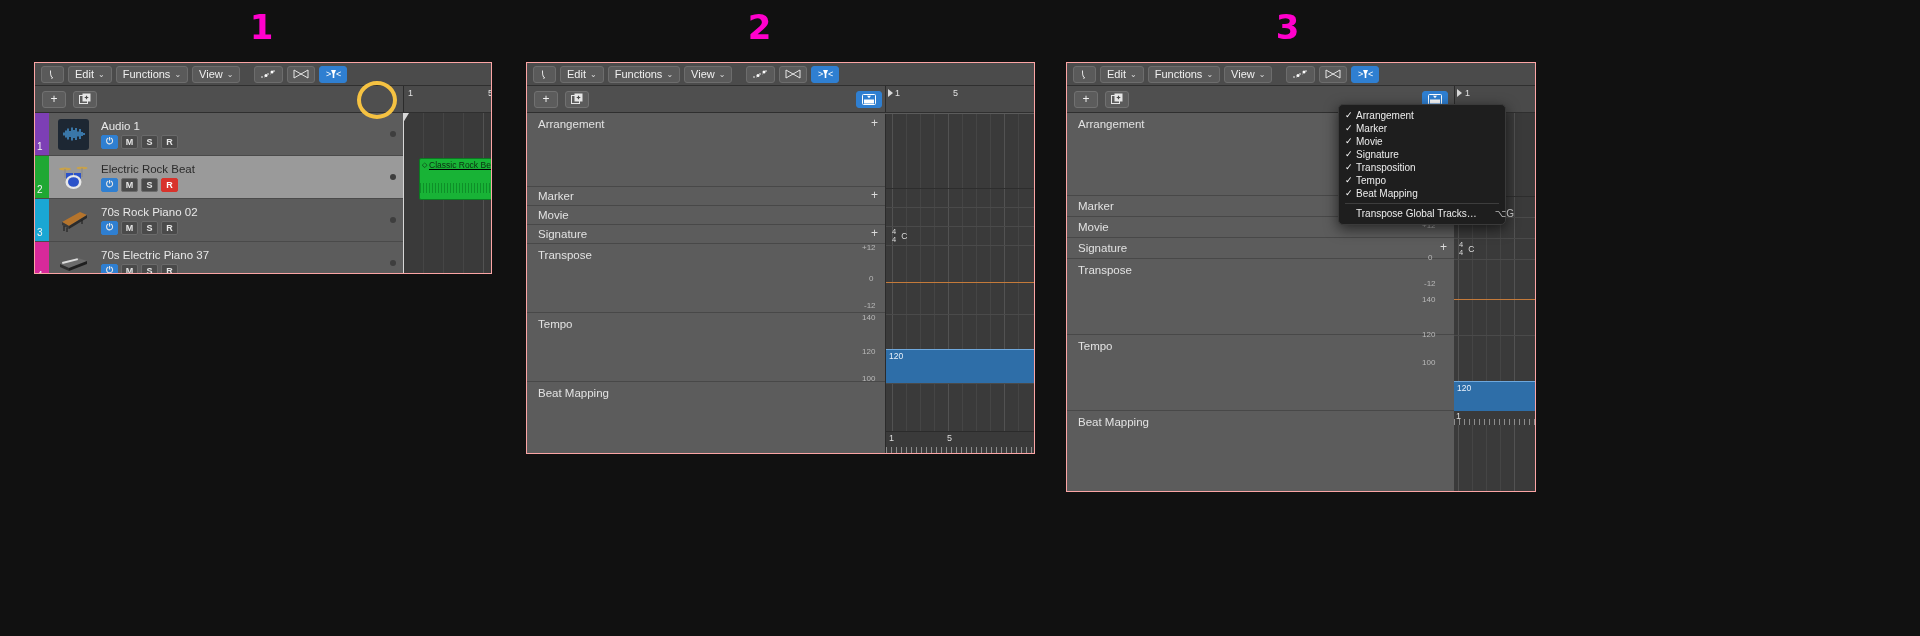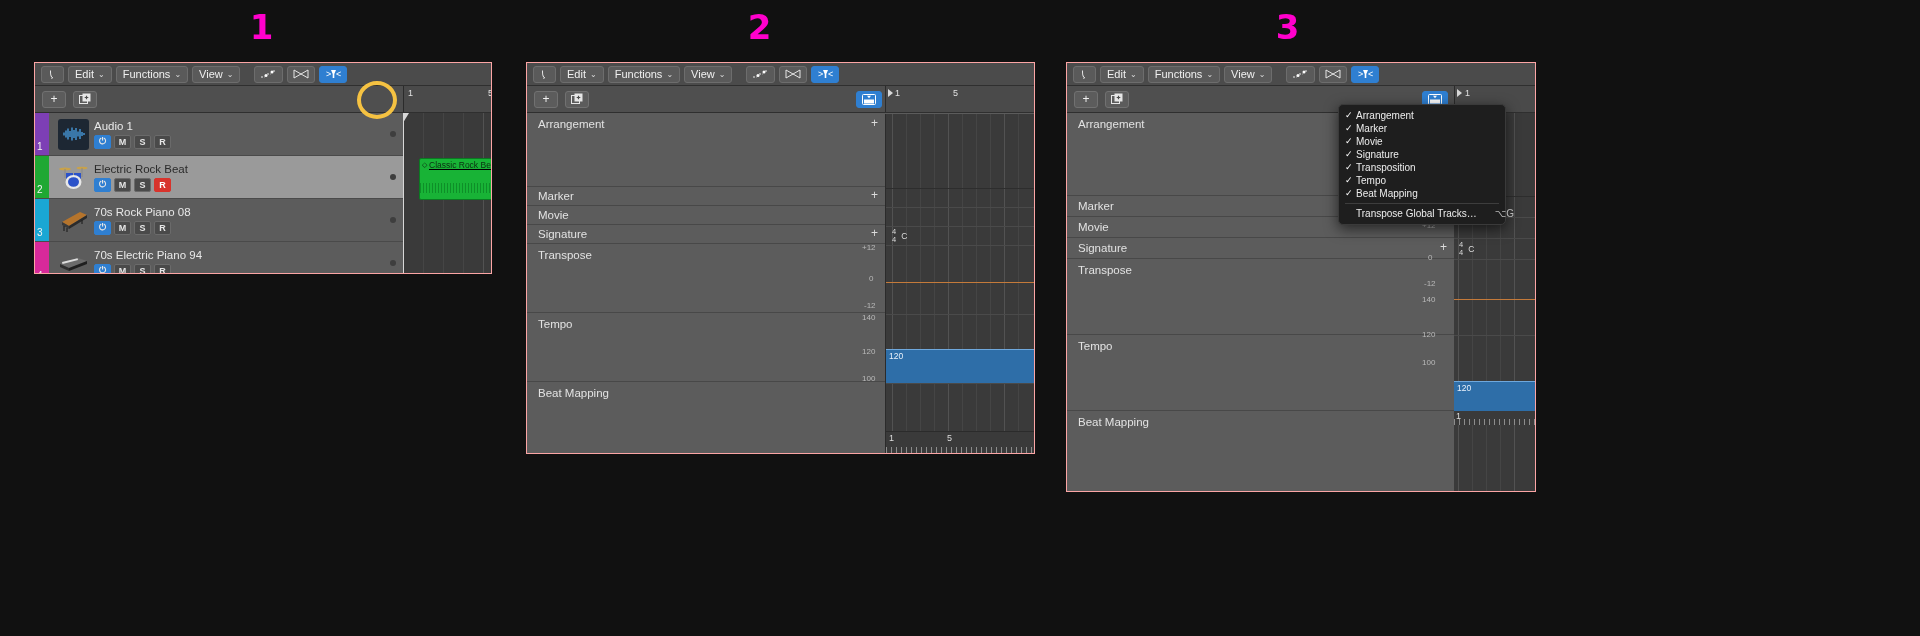--- a/index.html
+++ b/index.html
@@ -115,21 +115,21 @@
     font-size: 10px; color: #f2f2f2;
   }
   .tk-icon {
     width: 31px; height: 31px;
     margin-left: 9px;
     border-radius: 3px;
     flex: none;
     display: flex; align-items: center; justify-content: center;
     overflow: hidden;
   }
-  .tk-main { margin-left: 5px; flex: 1; }
+  .tk-main { margin-left: 12px; flex: 1; }
   .tk-name { font-size: 11.5px; color: #e8e8e8; margin-bottom: 3px; }
   .tk-name.dark { color: #2b2b2b; }
   .tk-btns { display: flex; gap: 3px; }
   .tb {
     width: 17px; height: 14px;
     border-radius: 2px;
     font-size: 9px;
     font-weight: 700;
     color: #e6e6e6;
     display: flex; align-items: center; justify-content: center;
@@ -450,21 +450,21 @@
           <div class="tk-num">3</div>
           <div class="tk-icon">
             <svg width="31" height="24" viewBox="0 0 31 24">
               <path d="M4 14 L22 4 L29 7 L11 18 Z" fill="#b5742c"></path>
               <path d="M4 14 L11 18 L11 21 L4 17 Z" fill="#3a3a3a"></path>
               <path d="M11 18 L29 7 L29 10 L11 21 Z" fill="#2b2b2b"></path>
               <path d="M6 18 L6 23 M9 20 L9 24 M24 12 L24 16" stroke="#222" stroke-width="1.2"></path>
             </svg>
           </div>
           <div class="tk-main">
-            <div class="tk-name">70s Rock Piano 08</div>
+            <div class="tk-name">70s Rock Piano 02</div>
             <div class="tk-btns">
               <div class="tb blue">⏻</div>
               <div class="tb">M</div>
               <div class="tb">S</div>
               <div class="tb">R</div>
             </div>
           </div>
           <div class="tk-dot"></div>
         </div>
 
@@ -473,21 +473,21 @@
           <div class="tk-num">4</div>
           <div class="tk-icon">
             <svg width="31" height="20" viewBox="0 0 31 20">
               <path d="M2 11 L20 5 L29 8 L11 15 Z" fill="#6b6b6b"></path>
               <path d="M2 11 L11 15 L11 18 L2 14 Z" fill="#2e2e2e"></path>
               <path d="M11 15 L29 8 L29 11 L11 18 Z" fill="#1f1f1f"></path>
               <rect x="4" y="9" width="16" height="2" fill="#ddd" transform="rotate(-14 4 9)"></rect>
             </svg>
           </div>
           <div class="tk-main">
-            <div class="tk-name">70s Electric Piano 94</div>
+            <div class="tk-name">70s Electric Piano 37</div>
             <div class="tk-btns">
               <div class="tb blue">⏻</div>
               <div class="tb">M</div>
               <div class="tb">S</div>
               <div class="tb">R</div>
             </div>
           </div>
           <div class="tk-dot"></div>
         </div>
       </div>

